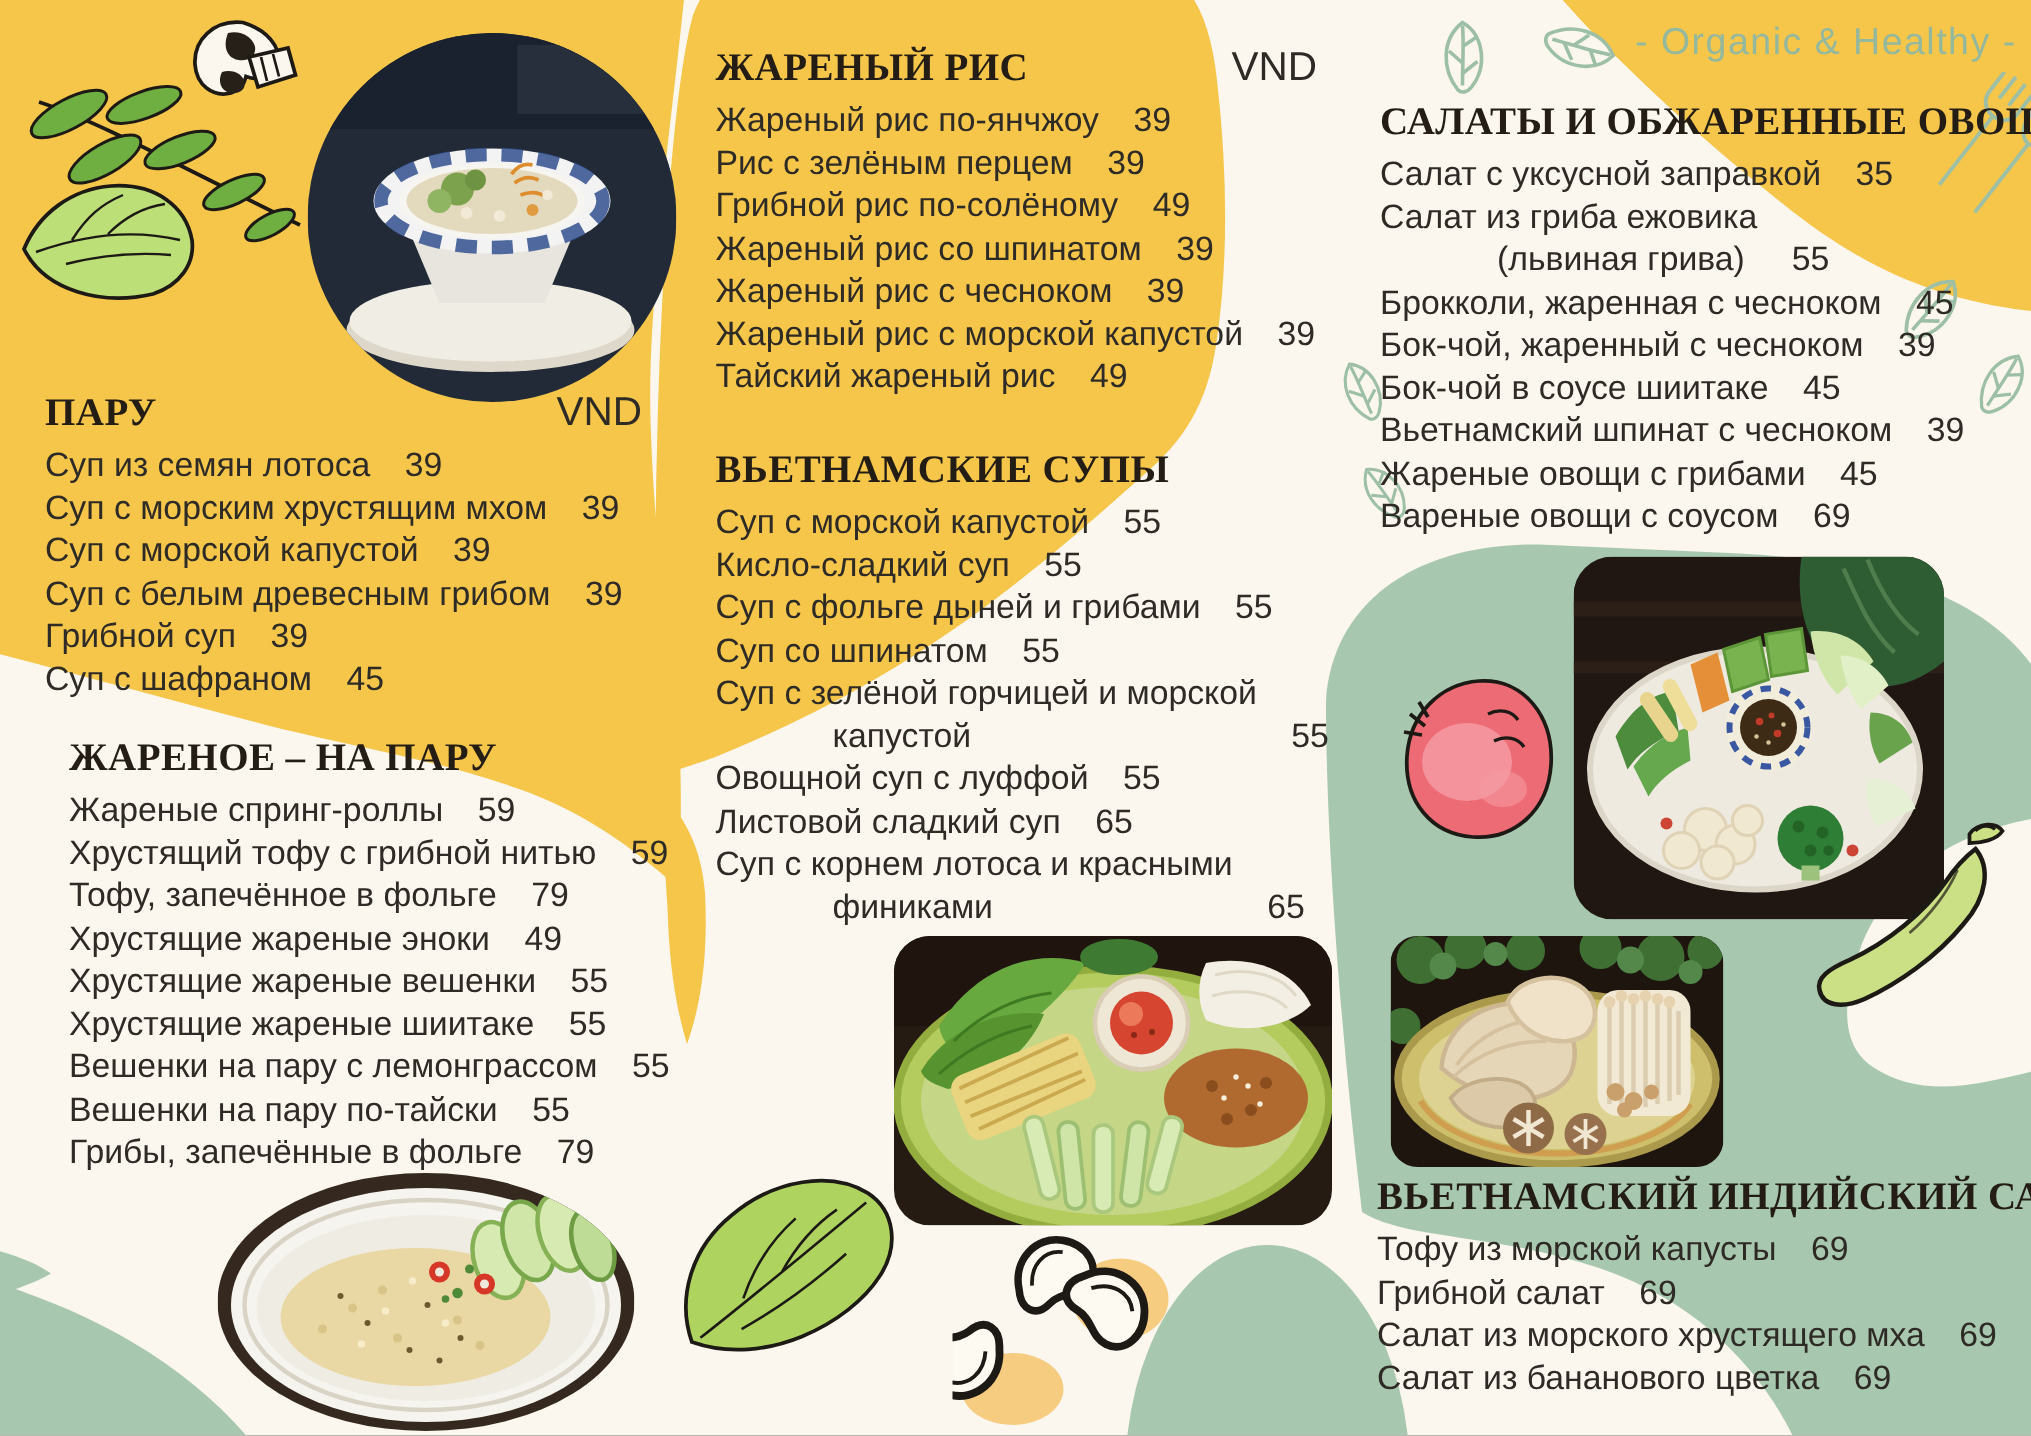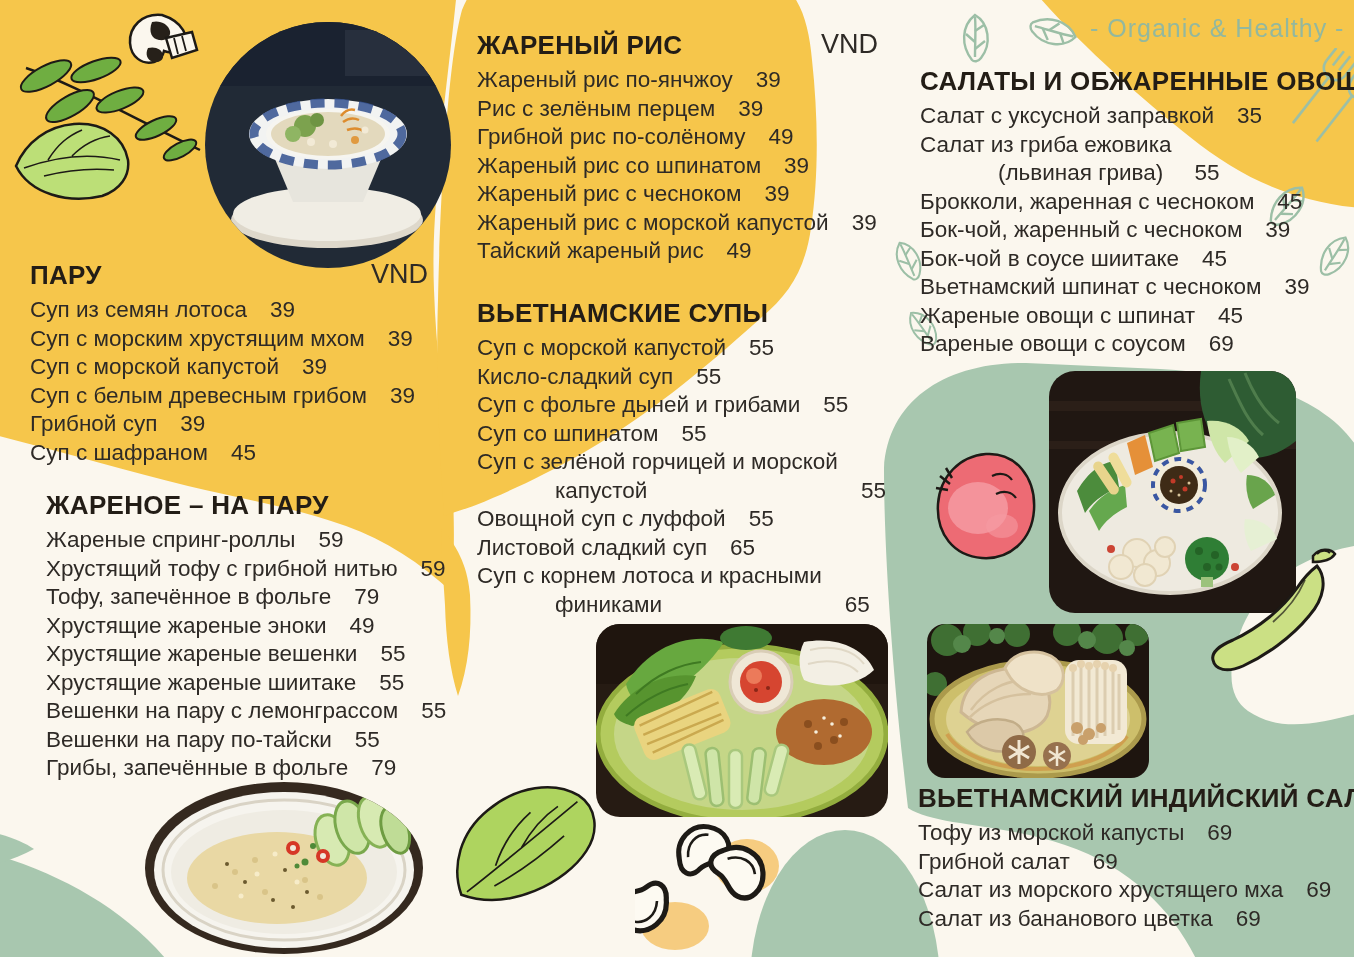--- a/index.html
+++ b/index.html
@@ -5,21 +5,21 @@
   html,body{margin:0;padding:0;background:#777;}
   .page{position:relative;width:1354px;height:957px;overflow:hidden;background:#FBF7EE;
         font-family:"Liberation Sans",sans-serif;color:#2E2A26;margin:0 auto;padding-left:22px;}
   .bg{position:absolute;inset:0;z-index:0;}
   .layer1{position:absolute;z-index:1;}
   .photo{position:absolute;overflow:hidden;z-index:1;}
   .photo svg{display:block;}
 
   .menu-block{position:absolute;z-index:2;}
   .sec-head{display:flex;justify-content:space-between;align-items:flex-start;margin-bottom:4px;}
-  .sec-title{margin:0;font-family:Liberation Sans, sans-serif;font-weight:bold;
+  .sec-title{margin:0;font-family:Liberation Serif, serif;font-weight:bold;
              font-size:26px;line-height:34px;color:#231D16;letter-spacing:.3px;white-space:nowrap;}
   .vnd{font-size:27px;line-height:32px;color:#2E2A26;}
   .mrow{display:flex;justify-content:flex-start;align-items:flex-end;
         font-size:22.5px;line-height:28.5px;}
   .mi-name{white-space:nowrap;}
   .mi-l1,.mi-l2{display:block;}
   .mi-l2{padding-left:78px;}
   .mi-price{width:48px;text-align:right;flex:none;}
 
   .tagline{position:absolute;z-index:2;left:1090px;top:14px;width:244px;text-align:right;
@@ -688,21 +688,21 @@
 
         <div class="mrow">
           <span class="mi-name">
             <span class="mi-l1">Вьетнамский шпинат с чесноком</span>
           </span>
           <span class="mi-price">39</span>
         </div>
 
         <div class="mrow">
           <span class="mi-name">
-            <span class="mi-l1">Жареные овощи с шпинат</span>
+            <span class="mi-l1">Жареные овощи с грибами</span>
           </span>
           <span class="mi-price">45</span>
         </div>
 
         <div class="mrow">
           <span class="mi-name">
             <span class="mi-l1">Вареные овощи с соусом</span>
           </span>
           <span class="mi-price">69</span>
         </div>

